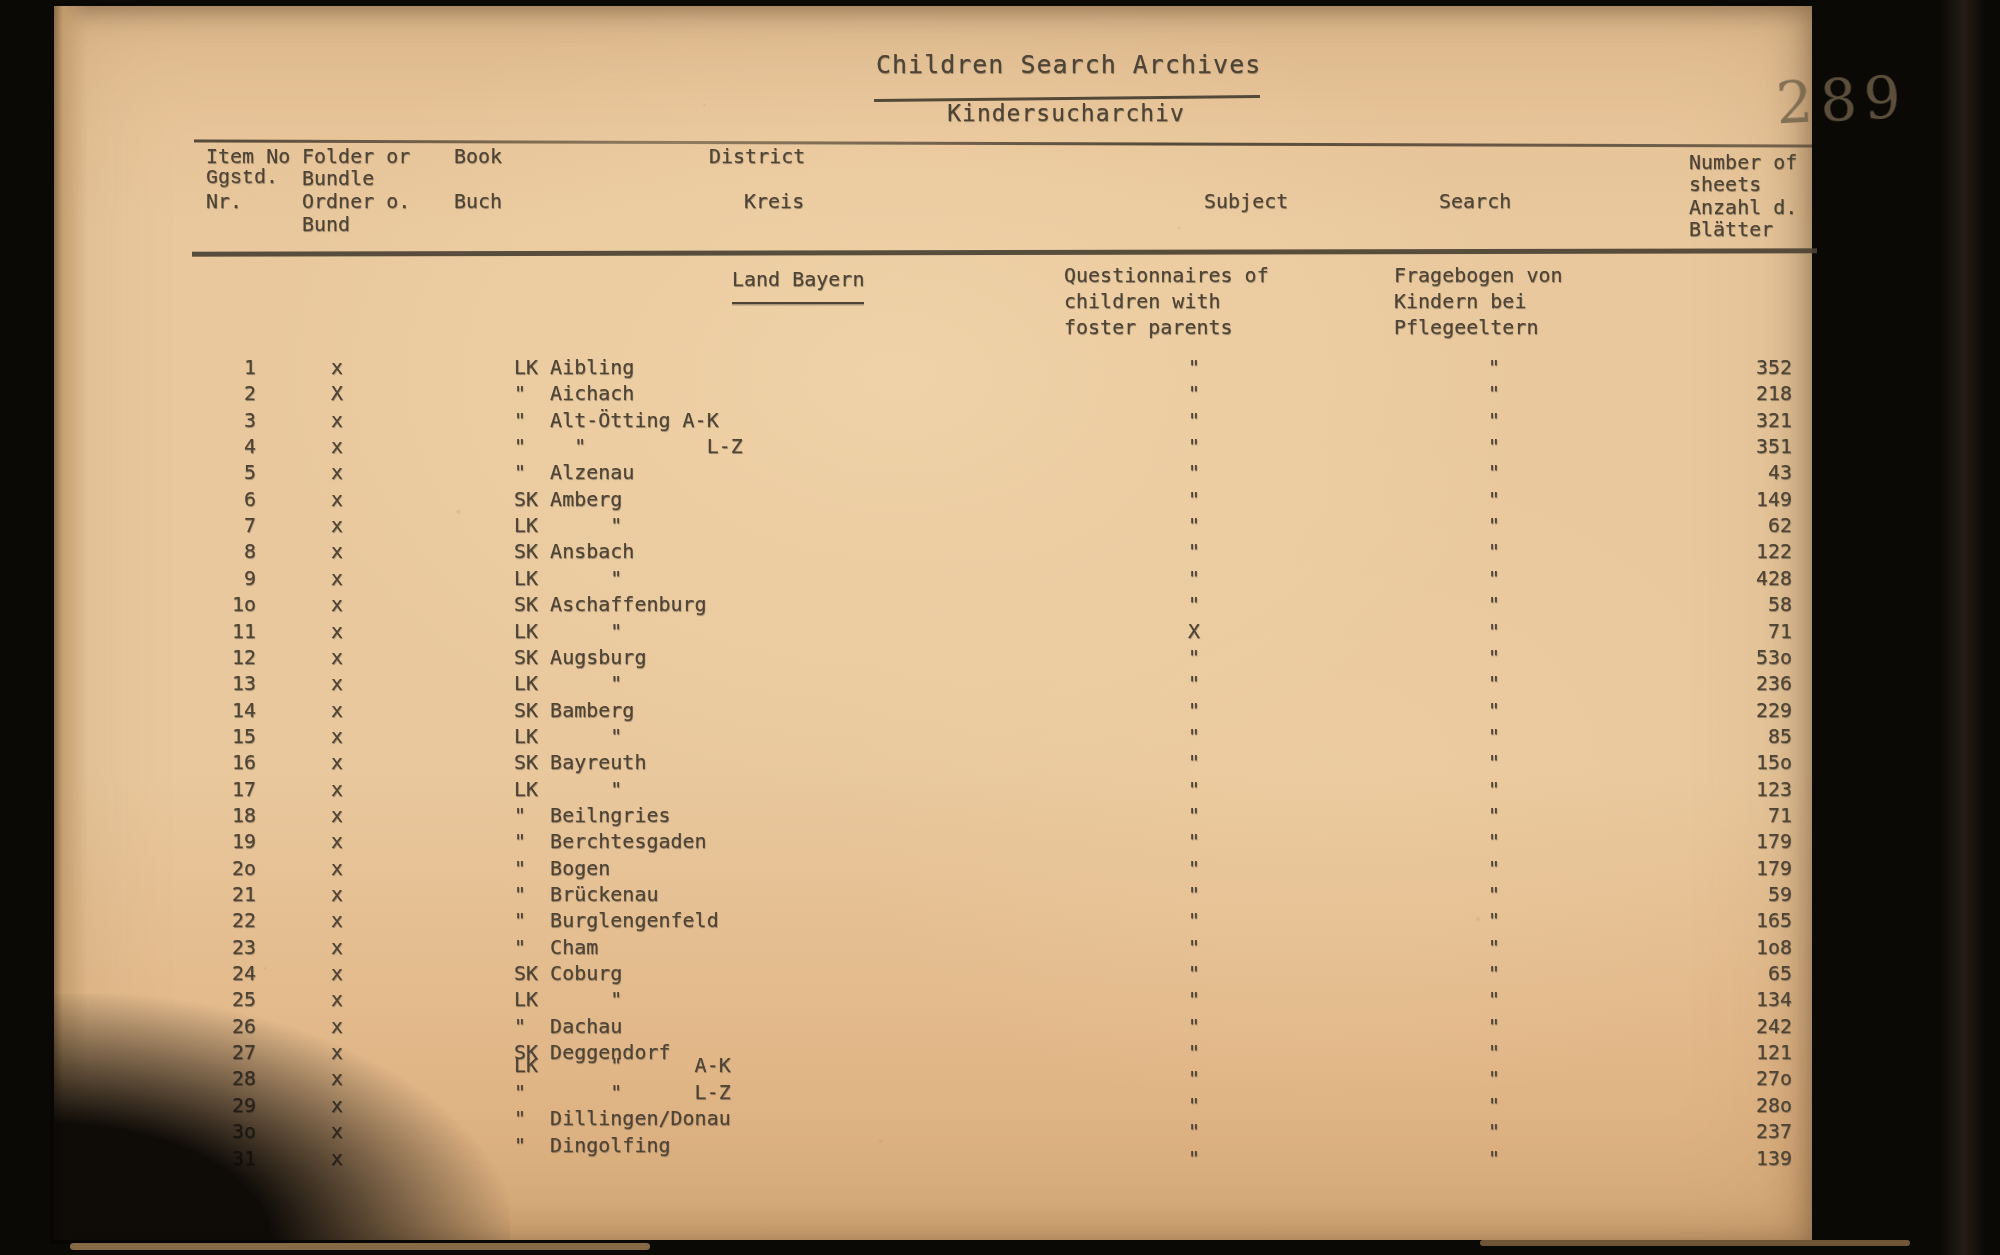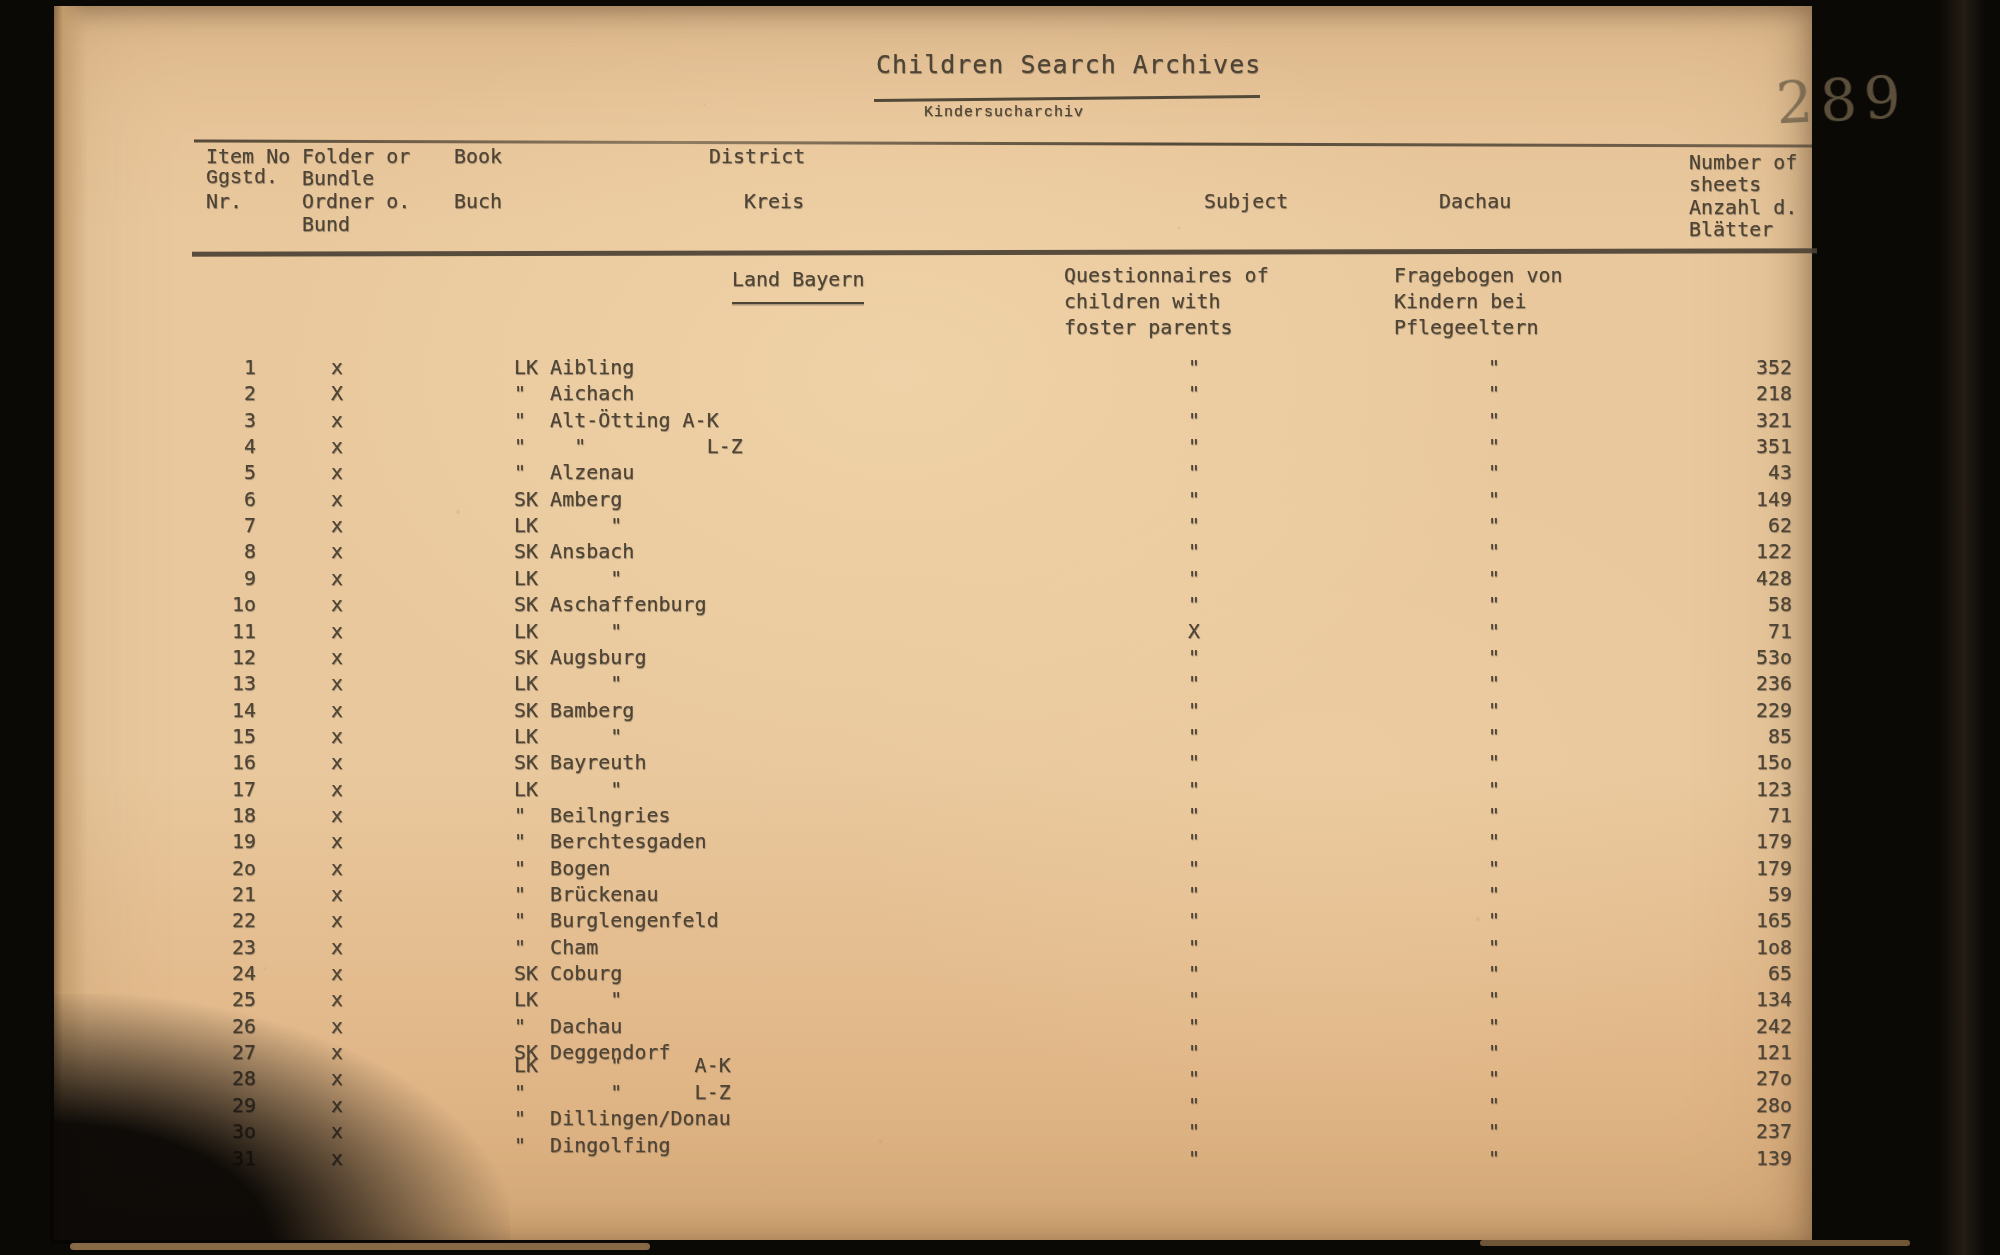--- a/index.html
+++ b/index.html
@@ -44,21 +44,21 @@
   }
   .stack1{position:absolute;left:70px;top:1243px;width:580px;height:7px;background:#b28a5b;border-radius:4px;opacity:.75;}
   .stack2{position:absolute;left:1480px;top:1240px;width:430px;height:6px;background:#a87f52;border-radius:3px;opacity:.65;}
   
   .ink{
     position:absolute;color:#4e4436;font-size:20px;line-height:22px;white-space:pre;
     text-shadow:0.5px 0.6px 0.8px rgba(78,68,54,.55), -0.2px -0.2px 0.5px rgba(78,68,54,.25);
   }
   .title{left:822px;top:48px;width:380px;text-align:center;font-size:25px;letter-spacing:1px;}
   .title-underline{position:absolute;left:820px;top:91px;width:386px;height:2.5px;background:#534939;transform:rotate(-0.6deg);filter:blur(.3px);}
-  .subtitle{left:870px;top:96px;width:284px;text-align:left;font-size:15px;letter-spacing:1px;font-family:Liberation Mono, monospace;}
+  .subtitle{left:870px;top:96px;width:284px;text-align:center;font-size:23px;letter-spacing:1px;}
   .stamp{
     position:absolute;left:1722px;top:60px;
     font-family:"DejaVu Serif", serif;font-size:58px;color:#6f614a;opacity:.8;
     letter-spacing:7px;transform:rotate(-3deg);filter:blur(.4px);
   }
   .rule-top{position:absolute;left:140px;top:136px;width:1618px;height:3px;
     background:linear-gradient(90deg,rgba(70,60,46,.9),rgba(70,60,46,.55) 30%,rgba(70,60,46,.9) 60%,rgba(70,60,46,.7));
     transform:rotate(0.18deg);filter:blur(.3px);}
   .rule-double{position:absolute;left:138px;top:244px;width:1625px;height:4.5px;background:#4c4234;
     transform:rotate(-0.12deg);filter:blur(.45px);opacity:.92;}
@@ -108,21 +108,21 @@
     <span class="ink h-fold3">Ordner o.</span>
     <span class="ink h-fold4">Bund</span>
 
     <span class="ink h-book1">Book</span>
     <span class="ink h-book2">Buch</span>
 
     <span class="ink h-dist1">District</span>
     <span class="ink h-dist2">Kreis</span>
 
     <span class="ink h-subj">Subject</span>
-    <span class="ink h-betr">Dachau</span>
+    <span class="ink h-betr">Search</span>
 
     <span class="ink h-num1">Number of</span>
     <span class="ink h-num2">sheets</span>
     <span class="ink h-num3">Anzahl d.</span>
     <span class="ink h-num4">Blätter</span>
 
     <div class="rule-double"></div>
 
     <span class="ink sec-region">Land Bayern</span>
     <span class="ink sec-s0">Questionnaires of</span>

